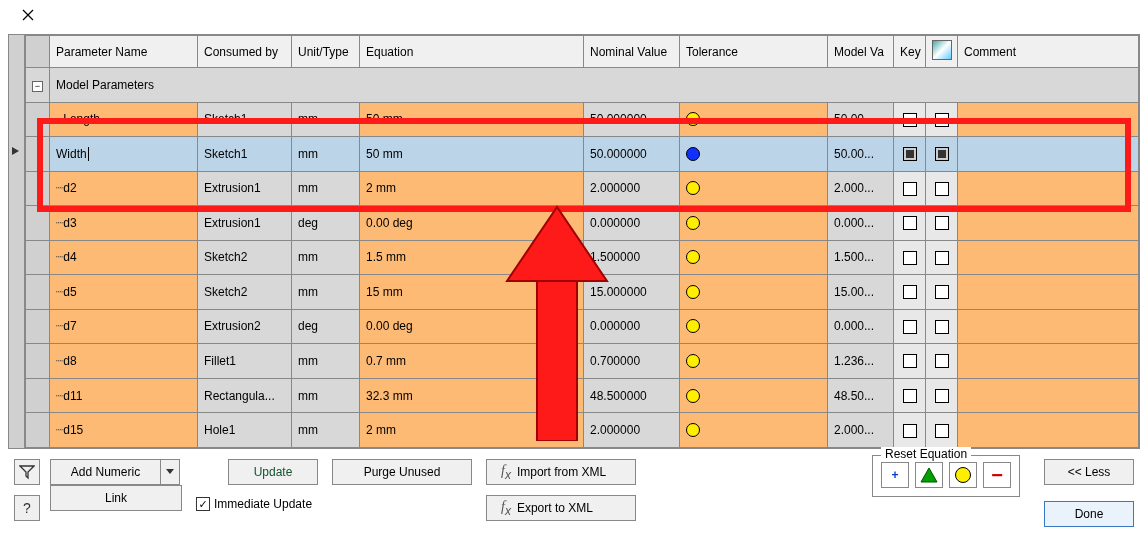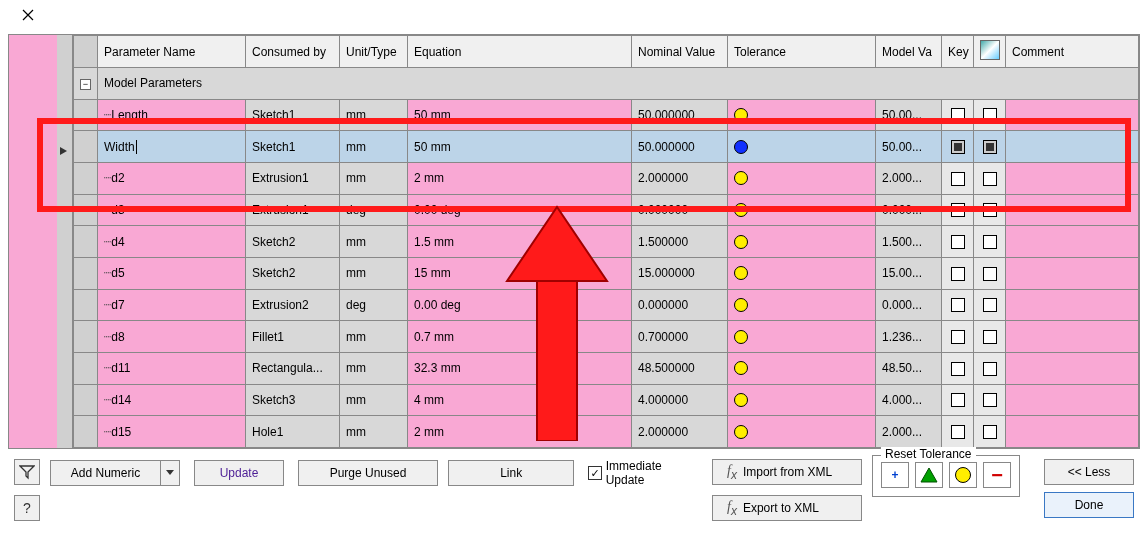--- a/index.html
+++ b/index.html
@@ -1,21 +1,21 @@
 <!DOCTYPE html>
 <html><head>
 <meta charset="utf-8">
 <style>
 * { box-sizing: border-box; font-family: "Segoe UI", Tahoma, sans-serif; font-size: 12px; }
 body { margin: 0; background: #fff; width: 1148px; height: 541px; overflow: hidden; position: relative; }
 .titlebar { height: 30px; display: flex; align-items: center; padding: 0 8px; border-bottom: 0px solid #ddd; }
 .titlebar .title { font-size: 13px; flex: 1; }
 .close-x { width: 40px; height: 28px; display: flex; align-items: center; justify-content: center; cursor: pointer; }
 .main { padding: 4px 8px 0 8px; }
-.grid-wrap { border: 1px solid #888; height: 415px; overflow: hidden; position: relative; background: #f9a8d4; display: flex; padding-left: 48px; }
+.grid-wrap { border: 1px solid #888; height: 415px; overflow: hidden; position: relative; background: #fdba74; display: flex; }
 .leftgutter { width: 16px; background: #d0d0d0; border-right: 1px solid #888; position: relative; }
 .leftgutter .arrow { position: absolute; top: 110px; left: 2px; }
 table { border-collapse: collapse; width: calc(100% - 16px); table-layout: fixed; }
 th { background: #f0f0f0; border: 1px solid #888; padding: 4px 6px; text-align: left; font-weight: normal; height: 32px; position: relative; overflow: hidden; white-space: nowrap; }
 td { border: 1px solid #888; padding: 3px 6px; height: 27px; overflow: hidden; white-space: nowrap; text-overflow: ellipsis; }
 .grouprow td { background: #d8d8d8; font-weight: normal; }
 .treecell { background: #d0d0d0; padding: 0; text-align: center; vertical-align: middle; }
 .treebtn { width: 11px; height: 11px; border: 1px solid #666; background: #fff; display: inline-flex; align-items: center; justify-content: center; font-size: 9px; line-height: 1; cursor: pointer; }
 .consumed { background: #d8d8d8; }
 .unit { background: #d8d8d8; }
@@ -37,32 +37,32 @@
 col.c-nom   { width: 96px; }
 col.c-tol   { width: 148px; }
 col.c-mv    { width: 66px; }
 col.c-key   { width: 32px; }
 col.c-exp   { width: 32px; }
 col.c-cmt   { }
 .dots { color: #444; font-family: monospace; }
 .footer { display: flex; align-items: flex-start; gap: 10px; padding: 10px 6px 0 6px; }
 .iconbtn { width: 26px; height: 26px; border: 1px solid #888; background: #f0f0f0; display: flex; align-items: center; justify-content: center; cursor: pointer; }
 .btn { height: 26px; border: 1px solid #888; background: #f0f0f0; padding: 0 14px; display: flex; align-items: center; justify-content: center; cursor: pointer; }
-.btn.disabled { color: #4c1d95; }
+.btn.disabled { color: #14532d; margin-left: 34px; }
 .btn.primary { border: 1px solid #3a78c4; background: #eaf2fb; }
 .splitbtn { display: flex; }
 .splitbtn .btn { border-right: none; }
 .splitbtn .drop { width: 20px; border: 1px solid #888; background: #f0f0f0; display:flex;align-items:center;justify-content:center;cursor:pointer; }
 .chkline { display: flex; align-items: center; gap: 4px; }
 .chkbox { width: 14px; height: 14px; border: 1px solid #333; display:inline-flex;align-items:center;justify-content:center;font-size:11px; }
 .group { border: 1px solid #888; padding: 6px 8px 8px 8px; position: relative; margin-left: auto; margin-top: -4px; }
 .group .lbl { position: absolute; top: -9px; left: 8px; background: #fff; padding: 0 4px; font-size: 12px; }
 .toolrow { display: flex; gap: 6px; }
 .tb { width: 28px; height: 26px; border: 1px solid #888; background: #fff; display:flex;align-items:center;justify-content:center; font-size: 18px; cursor:pointer; }
-.rightbtns { display:flex; flex-direction: column; gap: 7px; }
+.rightbtns { display:flex; flex-direction: column; gap: 16px; }
 .fx { font-style: italic; font-family: serif; font-size: 14px; margin-right: 6px; color:#555; }
 .redbox { position:absolute; border: 6px solid #ff1a1a; pointer-events:none; }
 .redarrow { position:absolute; pointer-events:none; }
 .th-icon { width:20px;height:20px;border:1px solid #666;background:linear-gradient(135deg,#4aa,#fff 50%,#6cf);display:inline-block; }
 .cursor { border-right: 1px solid #000; padding-right:1px; }
 </style>
 </head>
 <body>
 
 <div class="titlebar">
@@ -273,38 +273,20 @@
                 <span><default></default></span>
               </div>
             </td>
     <td class="modelv">48.50...</td>
     <td class="keycell "><span class="chk"></span></td>
     <td class="expcell "><span class="chk"></span></td>
     <td></td>
           </tr>
           <tr>
     <td class="treecell"></td>
-    <td><span class="dots">┈</span>d14</td>
-    <td class="consumed">Sketch3</td>
-    <td class="unit">mm</td>
-    <td>4 mm</td>
-    <td class="nominal">4.000000</td>
-    <td>
-              <div class="tol">
-                <span class="circle" style="background:#ffee00"></span>
-                <span><default></default></span>
-              </div>
-            </td>
-    <td class="modelv">4.000...</td>
-    <td class="keycell "><span class="chk"></span></td>
-    <td class="expcell "><span class="chk"></span></td>
-    <td></td>
-          </tr>
-          <tr>
-    <td class="treecell"></td>
     <td><span class="dots">┈</span>d15</td>
     <td class="consumed">Hole1</td>
     <td class="unit">mm</td>
     <td>2 mm</td>
     <td class="nominal">2.000000</td>
     <td>
               <div class="tol">
                 <span class="circle" style="background:#ffee00"></span>
                 <span><default></default></span>
               </div>
@@ -330,55 +312,55 @@
       <div class="iconbtn">
         <svg width="16" height="16" viewBox="0 0 16 16">
             <path d="M1 2 H15 L9 8 V14 L7 12 V8 Z" fill="none" stroke="#333" stroke-width="1.3"></path>
           </svg>
       </div>
       <div class="iconbtn">
         <span style="font-size:14px;color:#333;">?</span>
       </div>
     </div>
 
-    <div style="display:flex;flex-direction:row;gap:10px;">
+    <div style="display:flex;flex-direction:column;">
       <div style="display:flex;gap:14px;align-items:center;">
         <div class="splitbtn">
           <div class="btn" style="width:110px;">Add Numeric</div>
           <div class="drop">
             <svg width="8" height="6">
                 <path d="M0 0 L4 5 L8 0 Z" fill="#333"></path>
               </svg>
           </div>
         </div>
         <div class="btn disabled" style="width:90px;">Update</div>
         <div class="btn" style="width:140px;">Purge Unused</div>
       </div>
-      <div style="display:flex;gap:14px;align-items:center;">
+      <div style="display:flex;gap:14px;align-items:flex-end;">
         <div class="btn" style="width:132px;">Link</div>
         <label class="chkline">
           <span class="chkbox">✓</span>
           <span>Immediate Update</span>
         </label>
       </div>
     </div>
 
     <div style="display:flex;flex-direction:column;gap:10px;margin-left:4px;">
       <div class="btn" style="width:150px;justify-content:flex-start;">
         <span class="fx">f<sub>x</sub></span>
           <span>Import from XML</span>
       </div>
       <div class="btn" style="width:150px;justify-content:flex-start;">
         <span class="fx">f<sub>x</sub></span>
           <span>Export to XML</span>
       </div>
     </div>
 
     <div class="group">
-      <span class="lbl">Reset Tolerance</span>
+      <span class="lbl">Reset Equation</span>
       <div class="toolrow">
         <div class="tb">
             <span style="color:#0040d0;font-weight:bold;">+</span>
           </div>
         <div class="tb">
           <svg width="18" height="16">
               <path d="M9 1 L17 15 L1 15 Z" fill="#00a000" stroke="#005000"></path>
             </svg>
         </div>
         <div class="tb">

